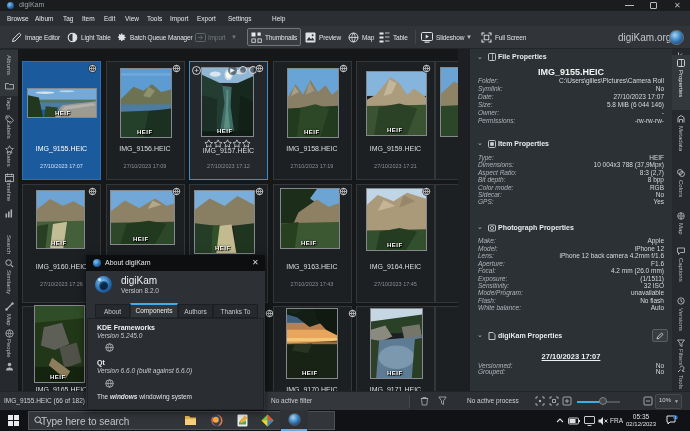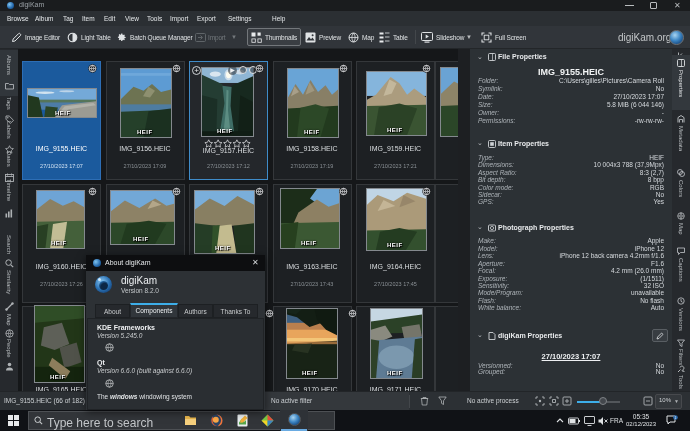--- a/index.html
+++ b/index.html
@@ -604,21 +604,21 @@
       <rect x="0" y="0" width="5" height="5" fill="#e8eaec"></rect>
       <rect x="6" y="0" width="5" height="5" fill="#e8eaec"></rect>
       <rect x="0" y="6" width="5" height="5" fill="#e8eaec"></rect>
       <rect x="6" y="6" width="5" height="5" fill="#e8eaec"></rect>
     </svg>
   <div class="abs" style="left:28px;top:1px;width:307px;height:19px;background:#323539;border:1px solid #4d5054;"></div>
   <svg class="abs" style="left:34px;top:6px;" width="9" height="9" viewBox="0 0 9 9">
       <circle cx="3.7" cy="3.7" r="2.8" fill="none" stroke="#c9ccce" stroke-width="1"></circle>
       <path d="M5.9 5.9l2.2 2.2" stroke="#c9ccce" stroke-width="1.1"></path>
     </svg>
-  <div class="abs" style="left:47px;top:6px;font-size:12px;color:#c3c6c9;">Type here to search</div>
+  <div class="abs" style="left:41px;top:6px;font-size:10px;color:#c3c6c9;">Type here to search</div>
   <svg class="abs" style="left:184px;top:4px;" width="13" height="13" viewBox="0 0 13 13">
       <path d="M1 2h4l1.5 1.5H12V11H1z" fill="#e8b64c"></path>
       <path d="M1 5h11v6H1z" fill="#f5cf7d"></path>
     </svg>
   <svg class="abs" style="left:210px;top:4px;" width="13" height="13" viewBox="0 0 13 13">
       <circle cx="6.5" cy="6.5" r="6" fill="#2a4364"></circle>
       <path d="M6.5 0.5a6 6 0 0 1 6 6 6 6 0 0 1-5 5.9C9 11 11 9 11 6.5 11 3 8.5 1.5 6.5 0.5z" fill="#f2753a"></path>
       <path d="M3 2.5C1.5 4 1 6 1.6 8.2 2.5 10.8 5 12.4 7.5 12 4 11.5 2 8.5 3 5.5z" fill="#e85d2a"></path>
       <circle cx="5.8" cy="5.8" r="3" fill="#f9a848"></circle>
     </svg>

